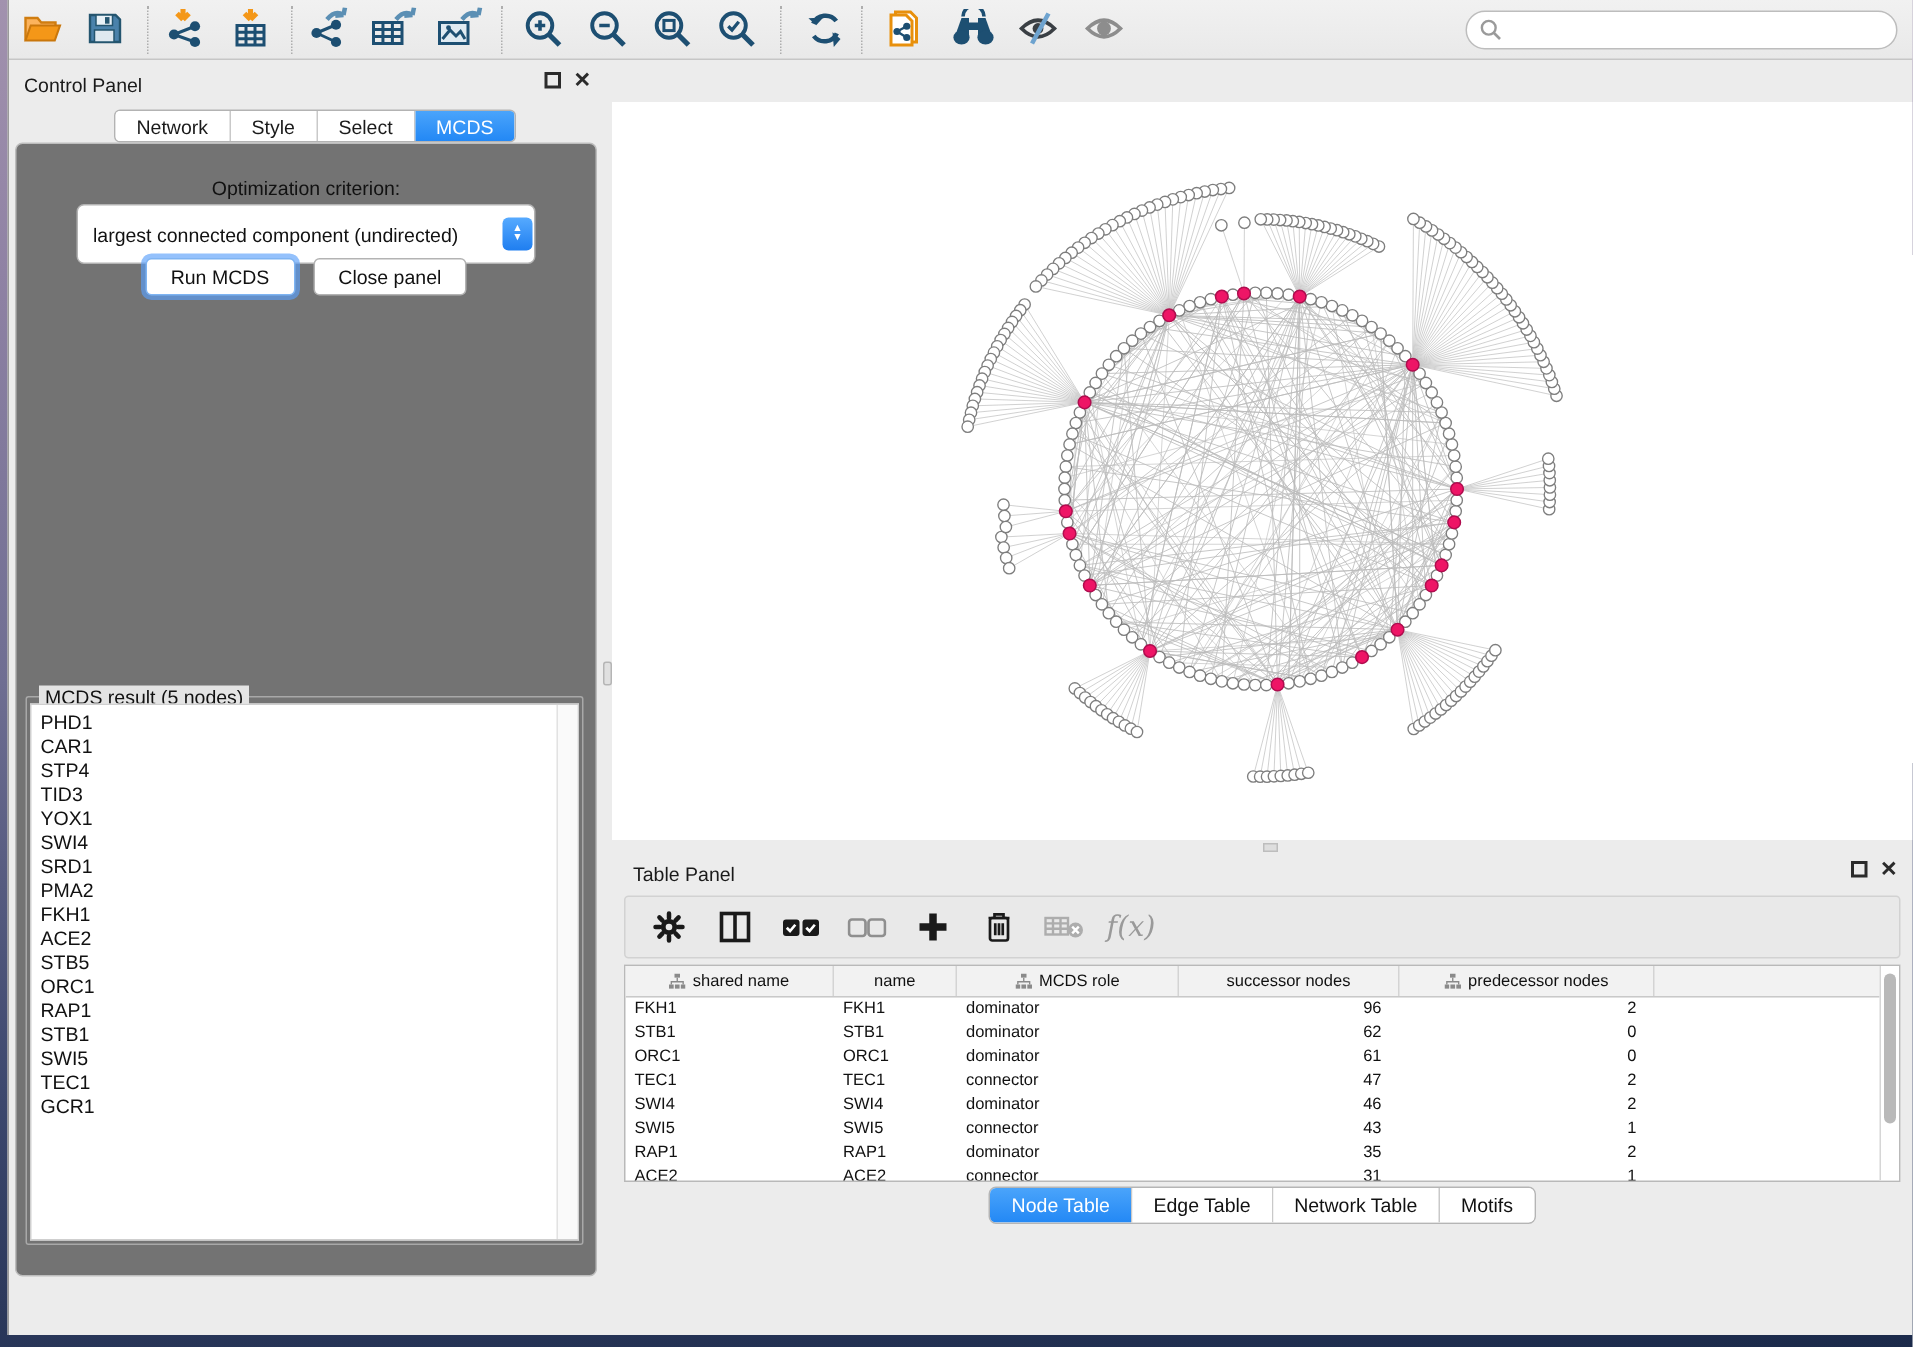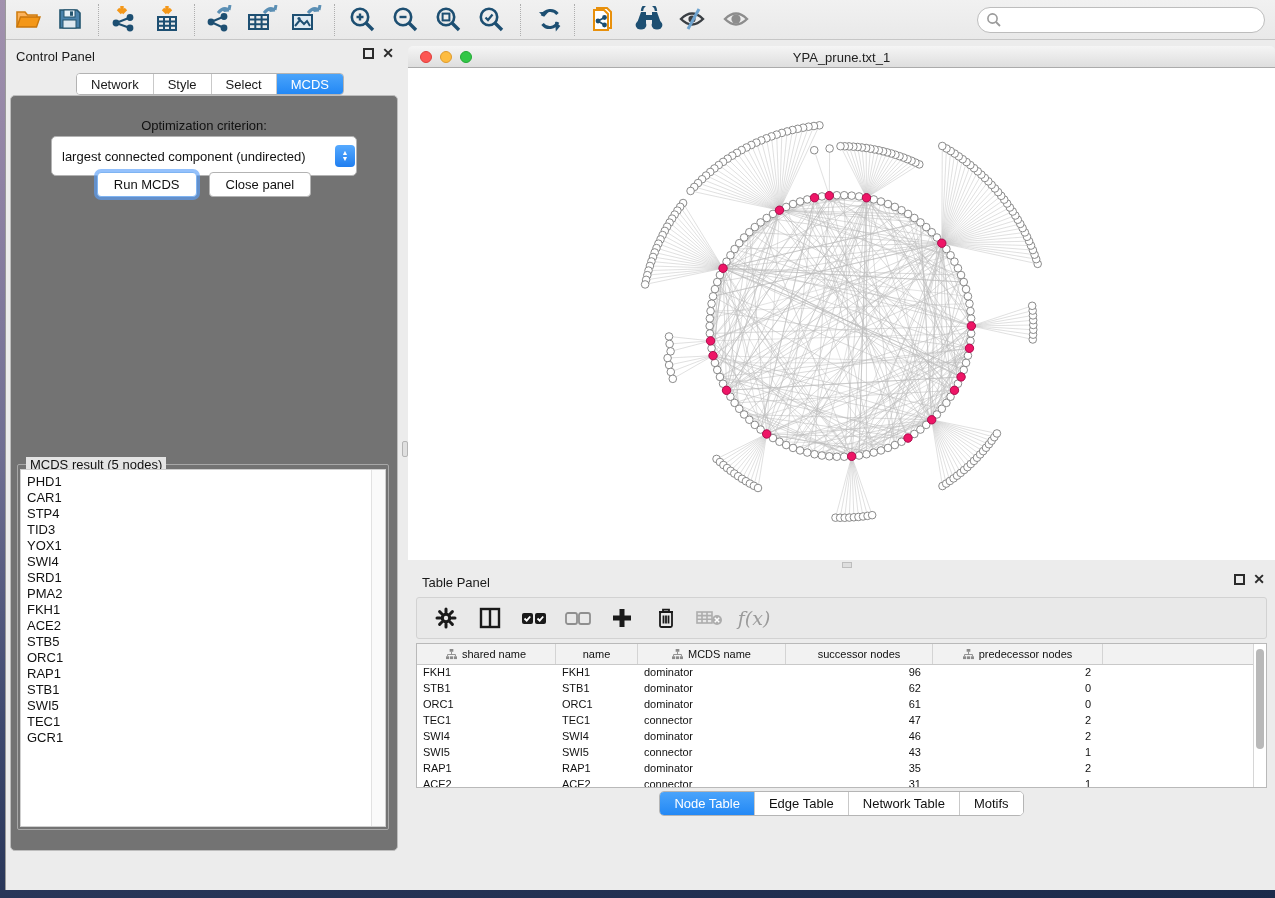--- a/index.html
+++ b/index.html
@@ -264,26 +264,20 @@
           </div>
         </div>
       </div>
     </div>
 
     <div class="vsplit">
         <div class="handle"></div>
       </div>
 
     <div class="right">
-      <div class="netwin-titlebar">
-        <span class="traffic" style="left:12px; background:#fc5753; border:1px solid #df3e3a;"></span>
-        <span class="traffic" style="left:32px; background:#fdbc40; border:1px solid #de9b2d;"></span>
-        <span class="traffic" style="left:52px; background:#33c748; border:1px solid #23a835;"></span>
-        <div class="net-title">YPA_prune.txt_1</div>
-      </div>
       <div class="net-canvas">
         <svg width="100%" height="100%" preserveAspectRatio="xMidYMid meet" viewBox="0 0 868 492">
             <g>
               <line x1="371.9" y1="142.1" x2="327.0" y2="335.0" stroke="#bcbcbc" stroke-width="0.65" opacity="0.85"></line>
               <line x1="371.9" y1="142.1" x2="480.5" y2="135.9" stroke="#bcbcbc" stroke-width="0.65" opacity="0.85"></line>
               <line x1="371.9" y1="142.1" x2="312.3" y2="207.0" stroke="#bcbcbc" stroke-width="0.65" opacity="0.85"></line>
               <line x1="371.9" y1="142.1" x2="365.4" y2="145.8" stroke="#bcbcbc" stroke-width="0.65" opacity="0.85"></line>
               <line x1="371.9" y1="142.1" x2="529.5" y2="169.4" stroke="#bcbcbc" stroke-width="0.65" opacity="0.85"></line>
               <line x1="371.9" y1="142.1" x2="322.8" y2="187.2" stroke="#bcbcbc" stroke-width="0.65" opacity="0.85"></line>
               <line x1="371.9" y1="142.1" x2="513.0" y2="154.3" stroke="#bcbcbc" stroke-width="0.65" opacity="0.85"></line>
@@ -1105,21 +1099,21 @@
               <div class="th" style="width: 148px;">
                 <svg width="11" height="11" viewBox="0 0 12 12">
                   <g fill="#8a8a8a">
                     <rect x="4" y="0" width="4" height="3"></rect>
                     <rect x="0" y="8" width="3.4" height="3"></rect>
                     <rect x="4.3" y="8" width="3.4" height="3"></rect>
                     <rect x="8.6" y="8" width="3.4" height="3"></rect>
                   </g>
                   <path d="M6 3 v3 M1.7 8 V6 h8.6 v2" stroke="#8a8a8a" fill="none"></path>
                 </svg>
-                <span>MCDS name</span>
+                <span>MCDS role</span>
               </div>
               <div class="th" style="width: 147px; flex-direction: column;">
                 <svg width="11" height="11" viewBox="0 0 12 12">
                   <g fill="#8a8a8a">
                     <rect x="4" y="0" width="4" height="3"></rect>
                     <rect x="0" y="8" width="3.4" height="3"></rect>
                     <rect x="4.3" y="8" width="3.4" height="3"></rect>
                     <rect x="8.6" y="8" width="3.4" height="3"></rect>
                   </g>
                   <path d="M6 3 v3 M1.7 8 V6 h8.6 v2" stroke="#8a8a8a" fill="none"></path>

